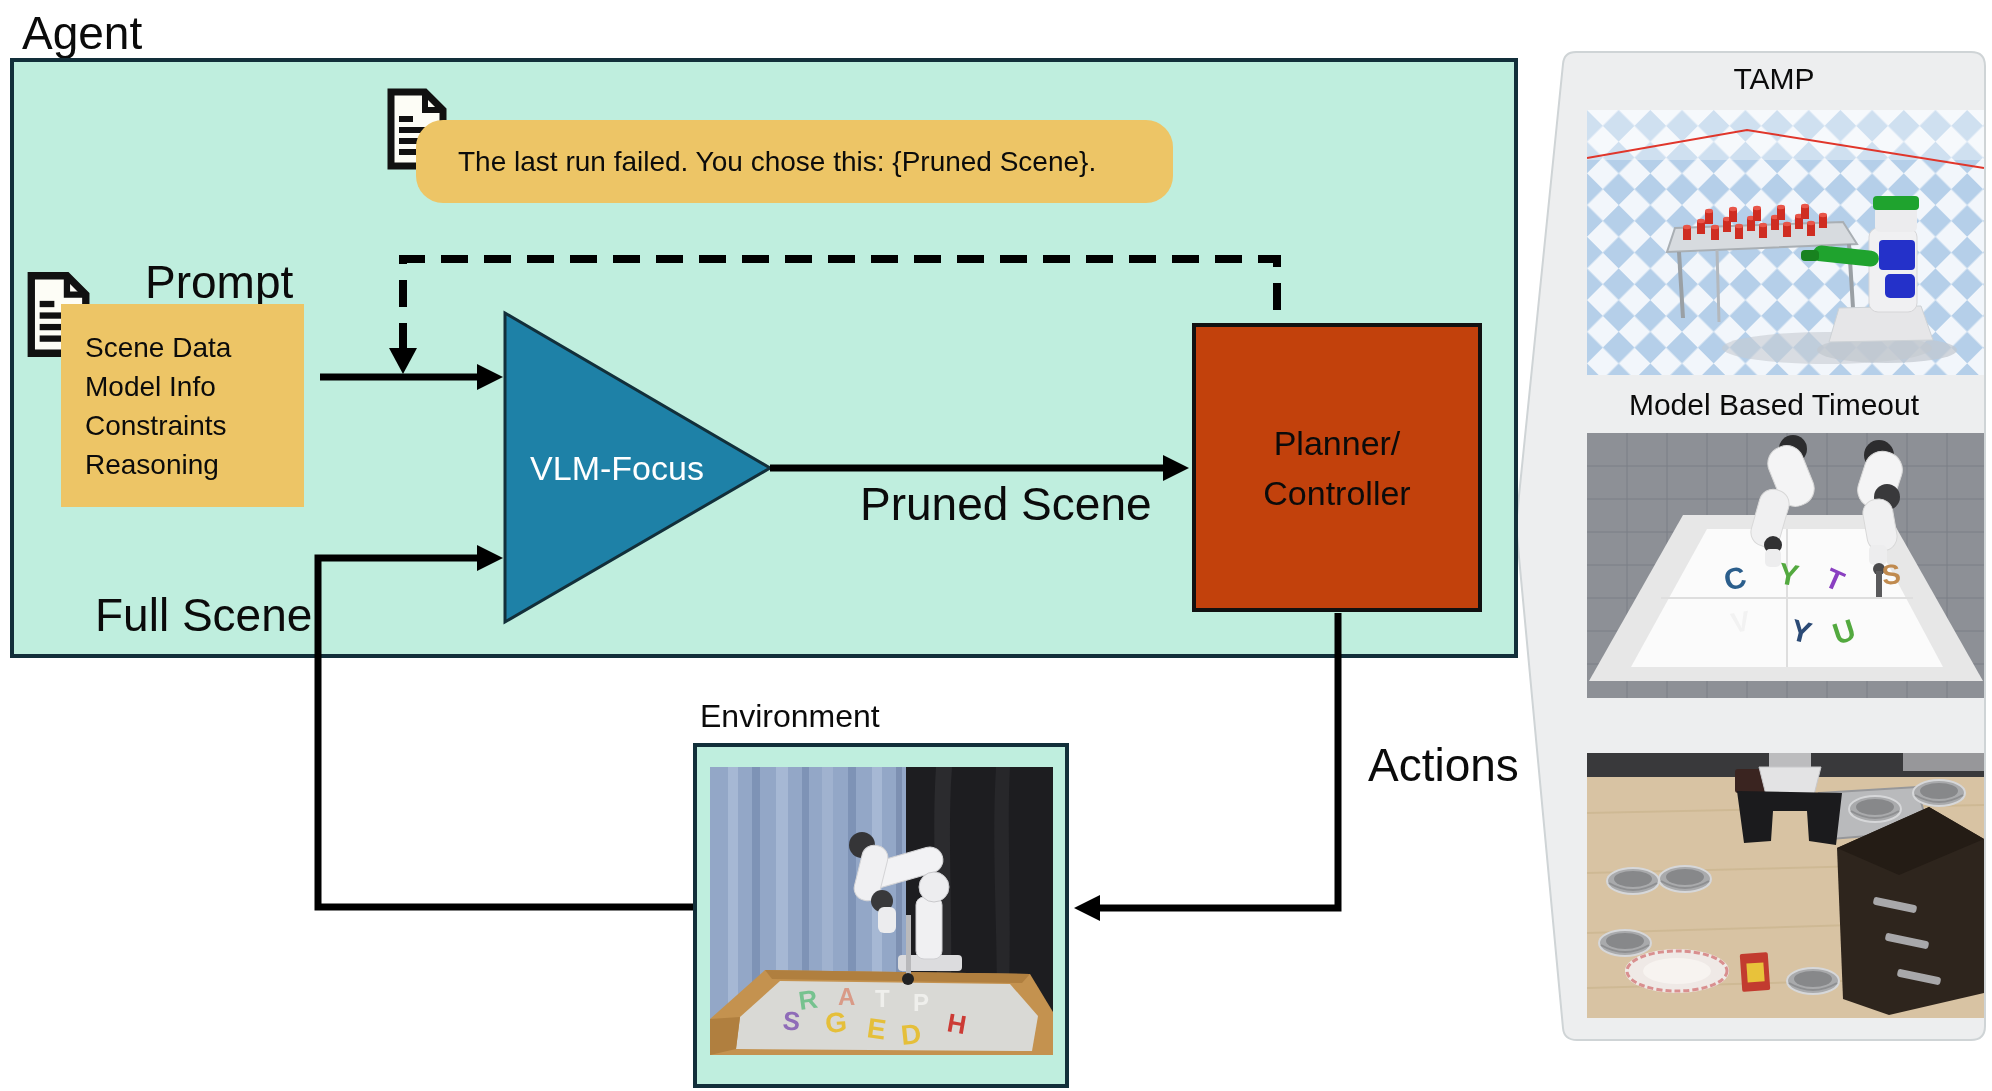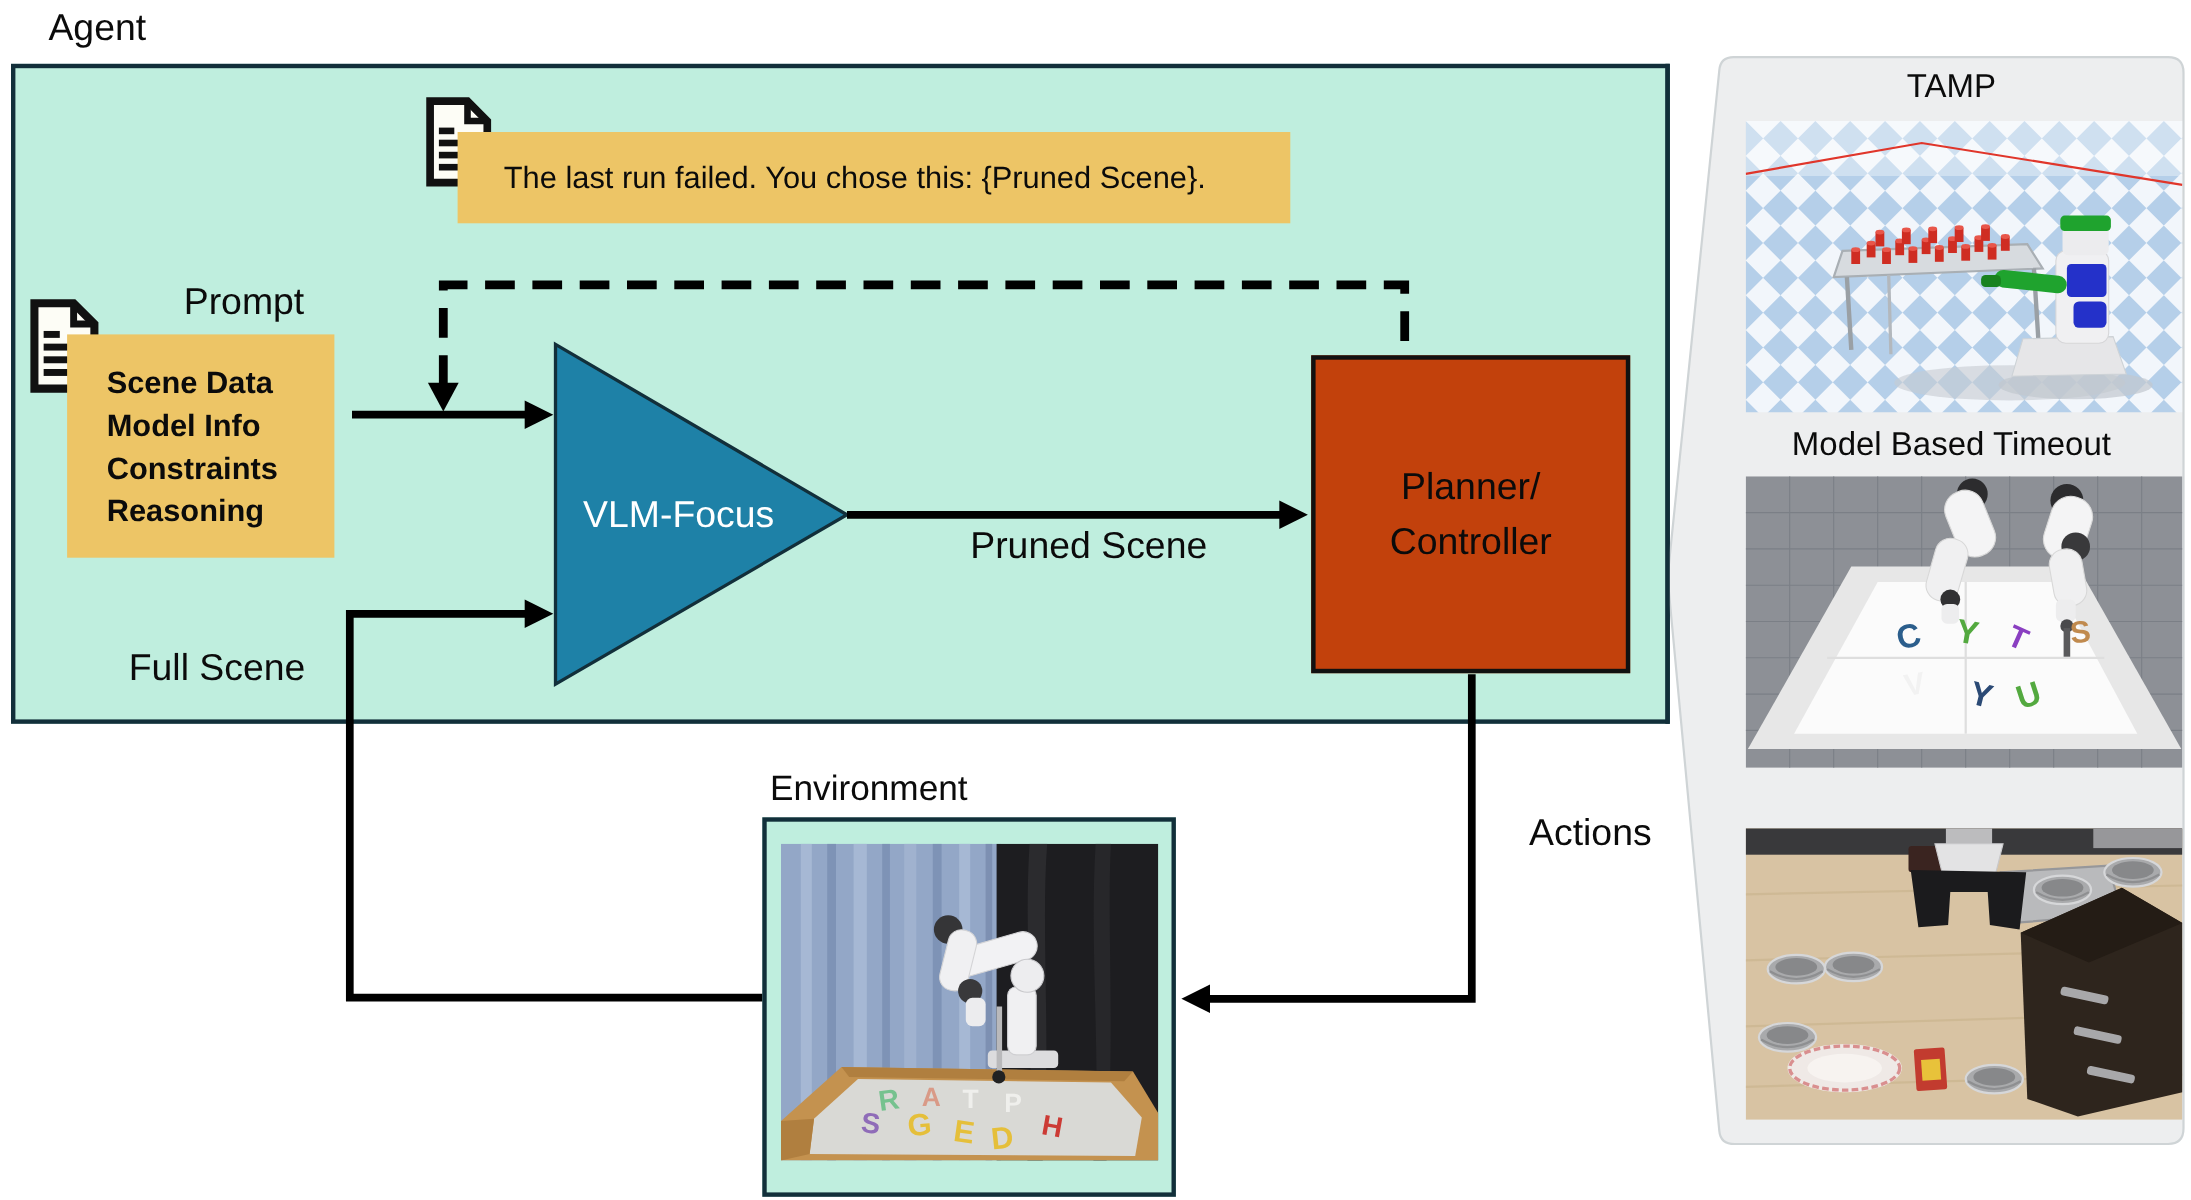--- a/index.html
+++ b/index.html
@@ -5,31 +5,31 @@
   html,body{margin:0;padding:0;background:#fff;}
   .stage{position:relative;width:1992px;height:1091px;background:#ffffff;overflow:hidden;
          font-family:"Liberation Sans",sans-serif;color:#0b0b0b;}
   .abs{position:absolute;}
   .lbl{position:absolute;white-space:nowrap;color:#0b0b0b;}
   .agent-box{position:absolute;left:10px;top:58px;width:1508px;height:600px;
              box-sizing:border-box;background:#bfeede;border:4px solid #122f3a;}
   .agent-right-border{position:absolute;left:1514px;top:58px;width:4px;height:600px;background:#122f3a;}
   .amber-box{position:absolute;background:#edc566;box-sizing:border-box;}
   .update-box{left:416px;top:120px;width:757px;height:83px;display:flex;align-items:center;
-              padding-left:42px;font-size:28px;}
-  .prompt-box{left:61px;top:304px;width:243px;height:203px;padding:24px 0 0 36px;
-              font-size:28px;line-height:39px;font-weight:bold;}
+              padding-left:42px;font-size:28px;border-radius:27px;}
+  .prompt-box{left:61px;top:304px;width:243px;height:203px;padding:24px 0 0 24px;
+              font-size:28px;line-height:39px;}
   .planner-box{position:absolute;left:1192px;top:323px;width:290px;height:289px;box-sizing:border-box;
                background:#c2410c;border:4px solid #111;display:flex;flex-direction:column;
                justify-content:center;align-items:center;font-size:34px;line-height:50px;}
   .env-box{position:absolute;left:693px;top:743px;width:376px;height:345px;box-sizing:border-box;
            background:#bfeede;border:4px solid #122f3a;}
   .panel-title{position:absolute;left:1563px;width:422px;text-align:center;font-size:30px;}
   .panel-img{position:absolute;left:1587px;width:397px;height:265px;}
-  .t34{font-size:34px;margin-left:22px;}
+  .t34{font-size:46px;}
   .vlm-label{position:absolute;left:512px;top:449px;width:210px;text-align:center;
              font-size:34px;color:#ffffff;}
   svg{display:block;}
 </style>
 </head>
 <body>
 
 <div class="stage">
 
   <div class="lbl t34" style="left:22px;top:6px;">Agent</div>

